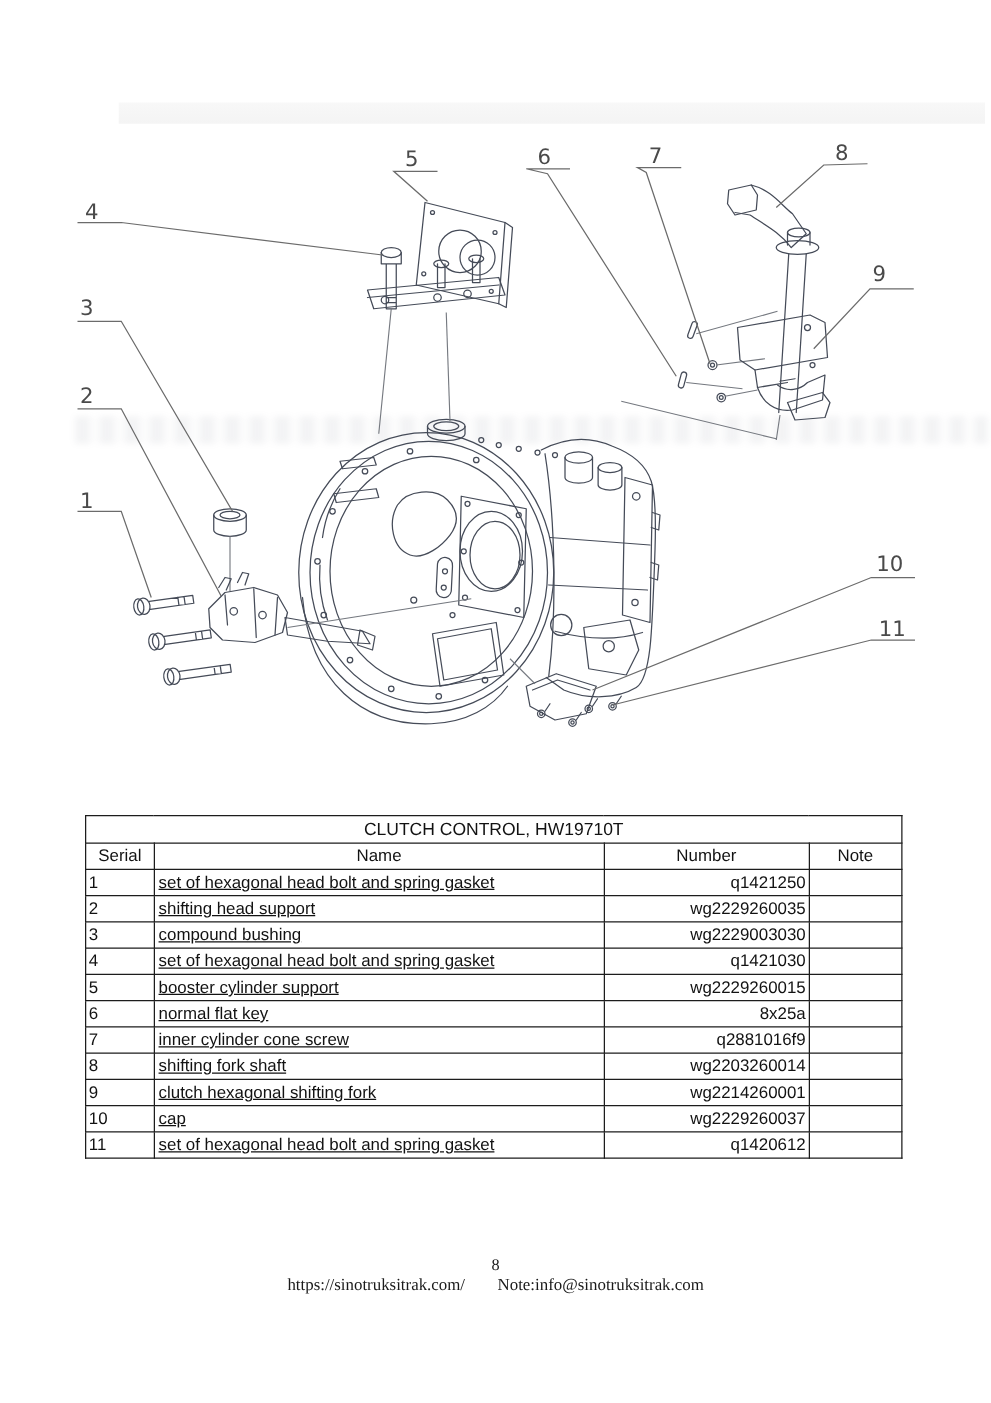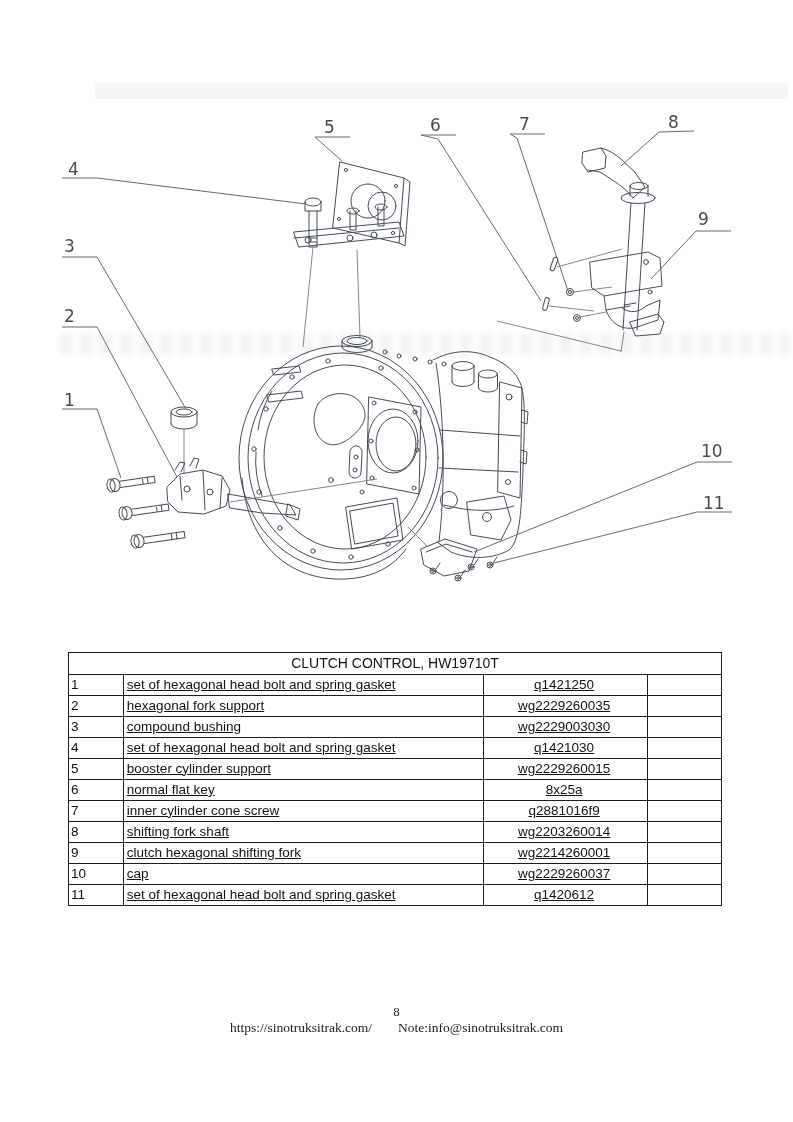--- a/index.html
+++ b/index.html
@@ -22,21 +22,21 @@
   
   .parts-table{position:absolute;left:68px;top:615px;width:654px;z-index:2;
         border-collapse:collapse;table-layout:fixed;
         font-family:"Liberation Sans",sans-serif;font-size:13.5px;color:#121212;margin-top:37px;}
   .parts-table th,.parts-table td{border:1px solid #1c1c1c;height:20px;padding:0 2px;
         font-weight:normal;overflow:hidden;white-space:nowrap;line-height:1.05;}
   .parts-table .title-cell{text-align:center;font-size:14px;height:21px;}
   .parts-table thead .colhead{text-align:center;}
   .parts-table td.c0{text-align:left;padding-left:2px;}
   .parts-table td.c1{text-align:left;padding-left:3px;text-decoration:underline;}
-  .parts-table td.c2{text-align:center;padding-left:0;text-decoration:underline;}
+  .parts-table td.c2{text-align:right;padding-left:0;}
   .parts-table td.c3{text-align:left;}
   
   .page-number{position:absolute;left:0;top:1004px;width:793px;text-align:center;
         font-family:"Liberation Serif",serif;font-size:13px;color:#1a1a1a;z-index:2;}
   .footer-line{position:absolute;left:0;top:1020px;width:793px;display:flex;
         justify-content:center;gap:26px;font-family:"Liberation Serif",serif;
         font-size:13.5px;color:#1a1a1a;z-index:2;align-items:flex-end;}
 </style>
 </head>
 <body>
@@ -267,31 +267,37 @@
     <colgroup>
       <col style="width:8.4%">
         <col style="width:55.1%">
         <col style="width:25.1%">
         <col style="width:11.4%">
     </colgroup>
     <thead>
       <tr>
         <th class="title-cell" colspan="4">CLUTCH CONTROL, HW19710T</th>
       </tr>
+      <tr>
+        <th class="colhead">Serial</th>
+        <th class="colhead">Name</th>
+        <th class="colhead">Number</th>
+        <th class="colhead">Note</th>
+      </tr>
     </thead>
     <tbody>
         <tr>
           <td class="c0">1</td>
           <td class="c1">set of hexagonal head bolt and spring gasket</td>
           <td class="c2">q1421250</td>
           <td class="c3"></td>
         </tr>
         <tr>
           <td class="c0">2</td>
-          <td class="c1">hexagonal fork support</td>
+          <td class="c1">shifting head support</td>
           <td class="c2">wg2229260035</td>
           <td class="c3"></td>
         </tr>
         <tr>
           <td class="c0">3</td>
           <td class="c1">compound bushing</td>
           <td class="c2">wg2229003030</td>
           <td class="c3"></td>
         </tr>
         <tr>

